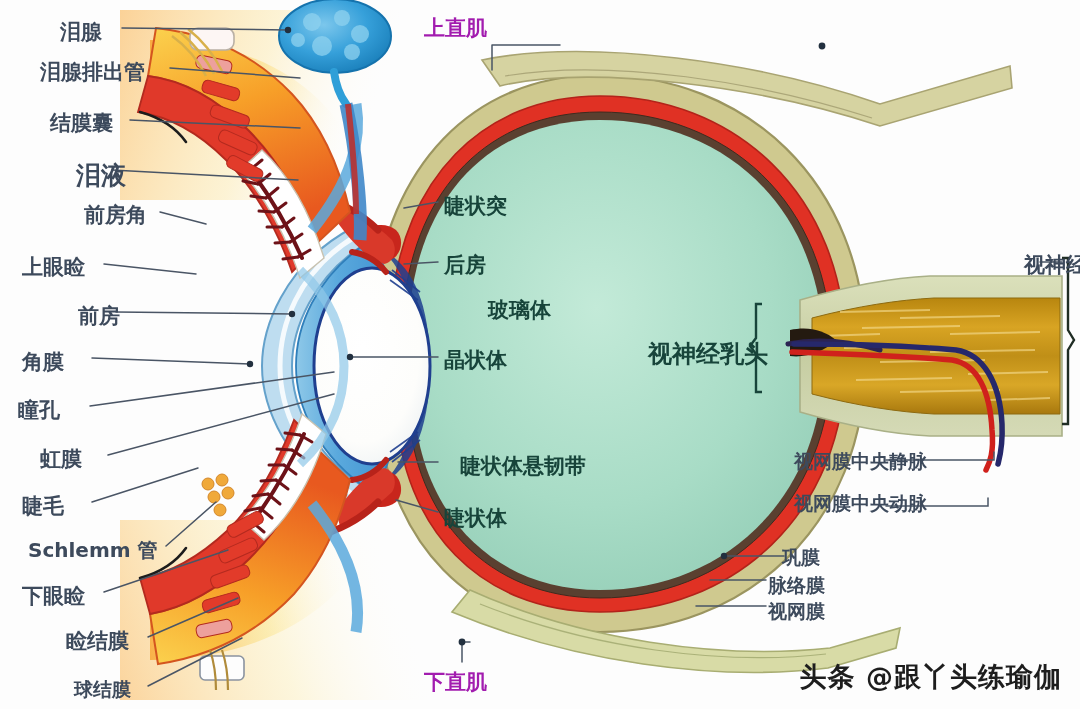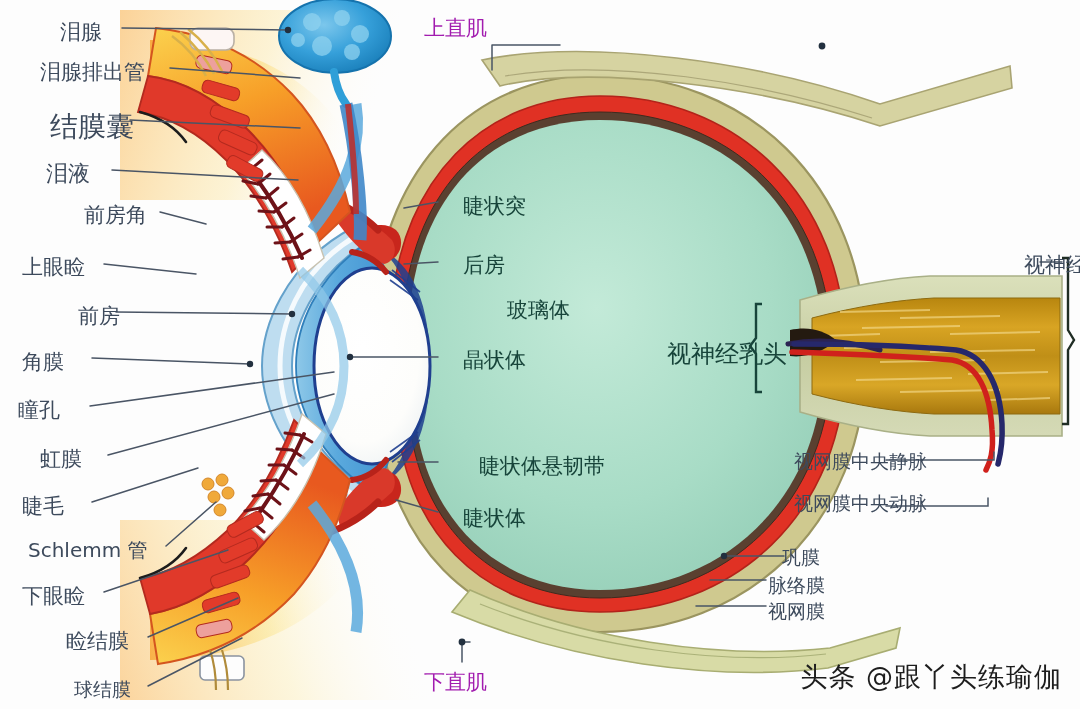--- a/index.html
+++ b/index.html
@@ -1,24 +1,24 @@
 <!DOCTYPE html>
 <html><head>
 <meta charset="utf-8">
 <style>
   html,body{margin:0;padding:0;background:#fff;}
   body{font-family:"DejaVu Sans","Liberation Sans",sans-serif;}
   #stage{position:relative;width:1080px;height:709px;background:#fdfdfd;overflow:hidden;}
   #art{position:absolute;left:0;top:0;width:1080px;height:709px;}
-  .lbl{position:absolute;color:#3d4a5c;font-weight:400;white-space:nowrap;
+  .lbl{position:absolute;color:#3d4a5c;font-weight:700;white-space:nowrap;
        font-family:"DejaVu Sans","Liberation Sans",sans-serif;line-height:1;}
   .lbl-dark{color:#a21caf;}
-  .lbl-green{color:#17443a;margin-left:19px;}
+  .lbl-green{color:#17443a;}
   #watermark{position:absolute;right:18px;bottom:14px;color:#1d1d1d;
-             font-size:27px;font-weight:400;letter-spacing:1px;
+             font-size:27px;font-weight:700;letter-spacing:1px;
              font-family:"DejaVu Sans","Liberation Sans",sans-serif;}
 </style>
 </head>
 <body>
 
 <div id="stage">
 
 <svg id="art" viewBox="0 0 1080 709">
   <defs>
     <radialGradient id="gVit" cx="45%" cy="40%" r="70%">
@@ -366,22 +366,22 @@
     <path d="M1062,258 L1068,258 L1068,330 L1074,340 L1068,350 L1068,424 L1062,424"></path>
   </g>
   <g stroke="#17443a" stroke-width="2.4" fill="none">
     <path d="M762,304 L756,304 L756,338 L750,346 L756,354 L756,392 L762,392"></path>
   </g>
 </svg>
 
 <div id="labels-left">
   <div class="lbl" style="left:60px;top:22px;font-size:21px">泪腺</div>
   <div class="lbl" style="left:40px;top:62px;font-size:21px">泪腺排出管</div>
-  <div class="lbl" style="left:50px;top:113px;font-size:28px">结膜囊</div>
-  <div class="lbl" style="left:46px;top:163px;font-size:22px">泪液</div>
+  <div class="lbl" style="left:50px;top:113px;font-size:21px">结膜囊</div>
+  <div class="lbl" style="left:76px;top:163px;font-size:25px">泪液</div>
   <div class="lbl" style="left:84px;top:205px;font-size:21px">前房角</div>
   <div class="lbl" style="left:22px;top:257px;font-size:21px">上眼睑</div>
   <div class="lbl" style="left:78px;top:306px;font-size:21px">前房</div>
   <div class="lbl" style="left:22px;top:352px;font-size:21px">角膜</div>
   <div class="lbl" style="left:18px;top:400px;font-size:21px">瞳孔</div>
   <div class="lbl" style="left:40px;top:449px;font-size:21px">虹膜</div>
   <div class="lbl" style="left:22px;top:496px;font-size:21px">睫毛</div>
   <div class="lbl" style="left:28px;top:540px;font-size:20px">Schlemm 管</div>
   <div class="lbl" style="left:22px;top:586px;font-size:21px">下眼睑</div>
   <div class="lbl" style="left:66px;top:631px;font-size:21px">睑结膜</div>

